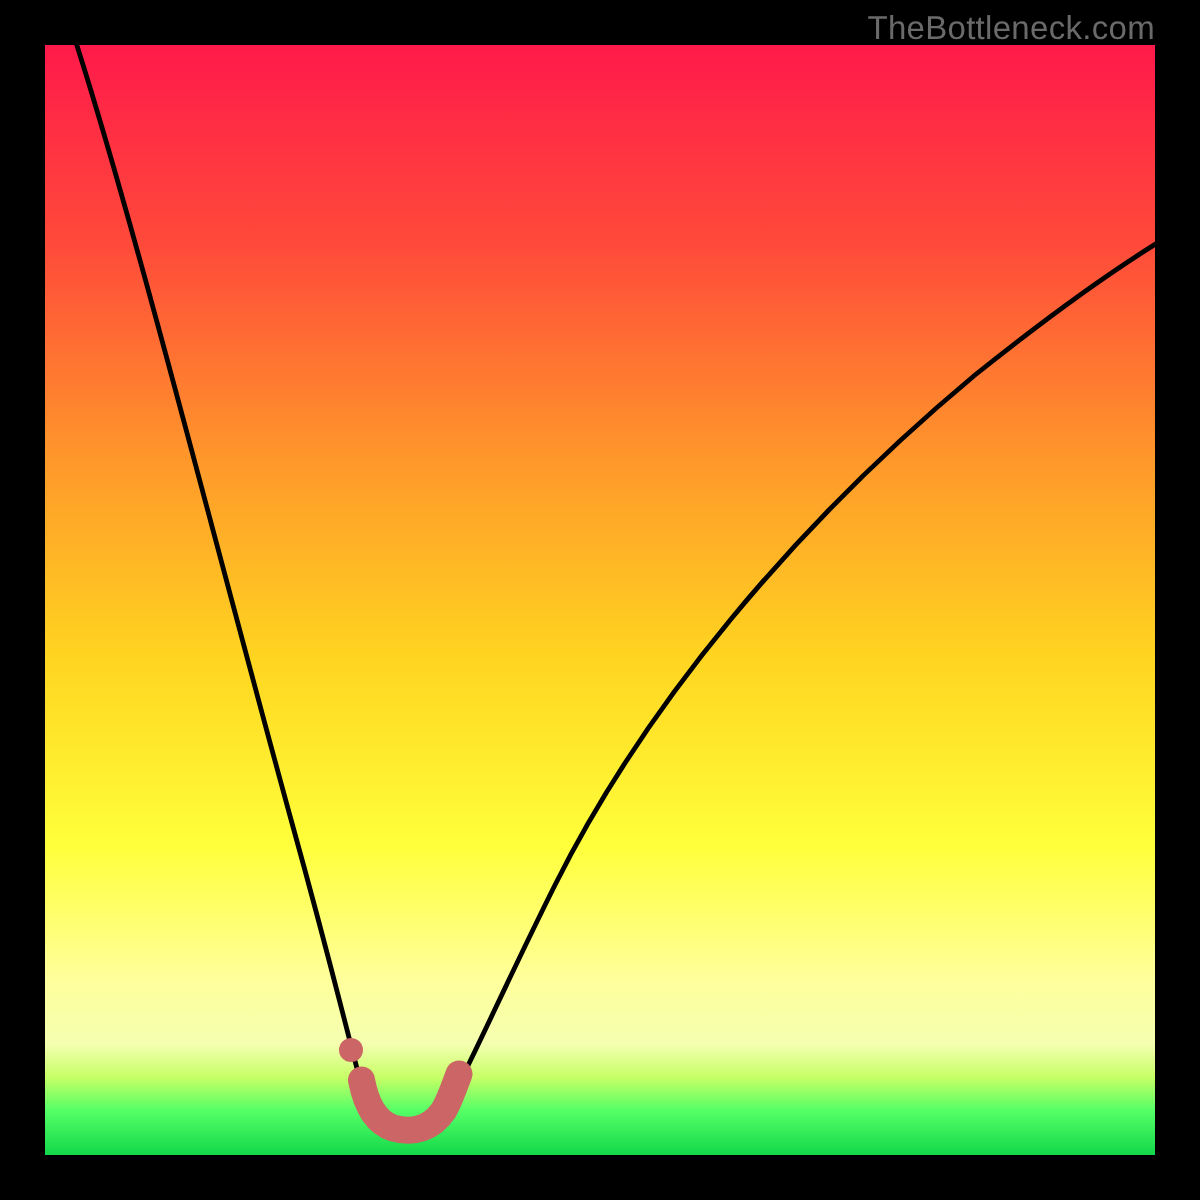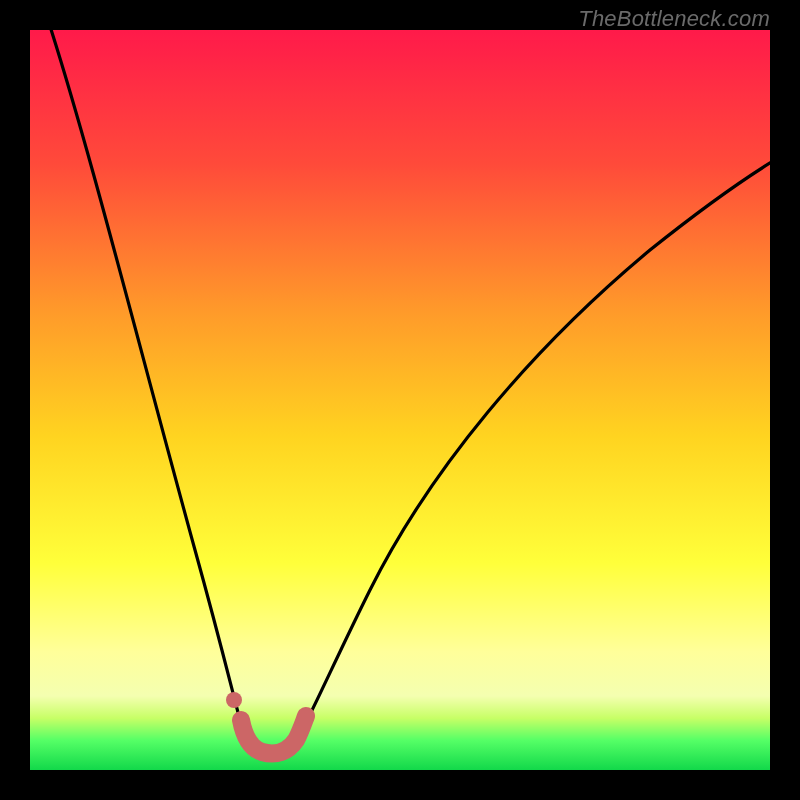--- a/index.html
+++ b/index.html
@@ -24,21 +24,20 @@
     inset: 0;
   }
   .watermark {
     position: absolute;
     top: 6px;
     right: 30px;
     color: #6a6a6a;
     font-size: 22px;
     letter-spacing: 0.2px;
     font-weight: 500;
-    font-style: italic;
   }
   svg.curves {
     position: absolute;
     inset: 0;
   }
 </style>
 </head>
 <body>
 
 <div class="frame">

